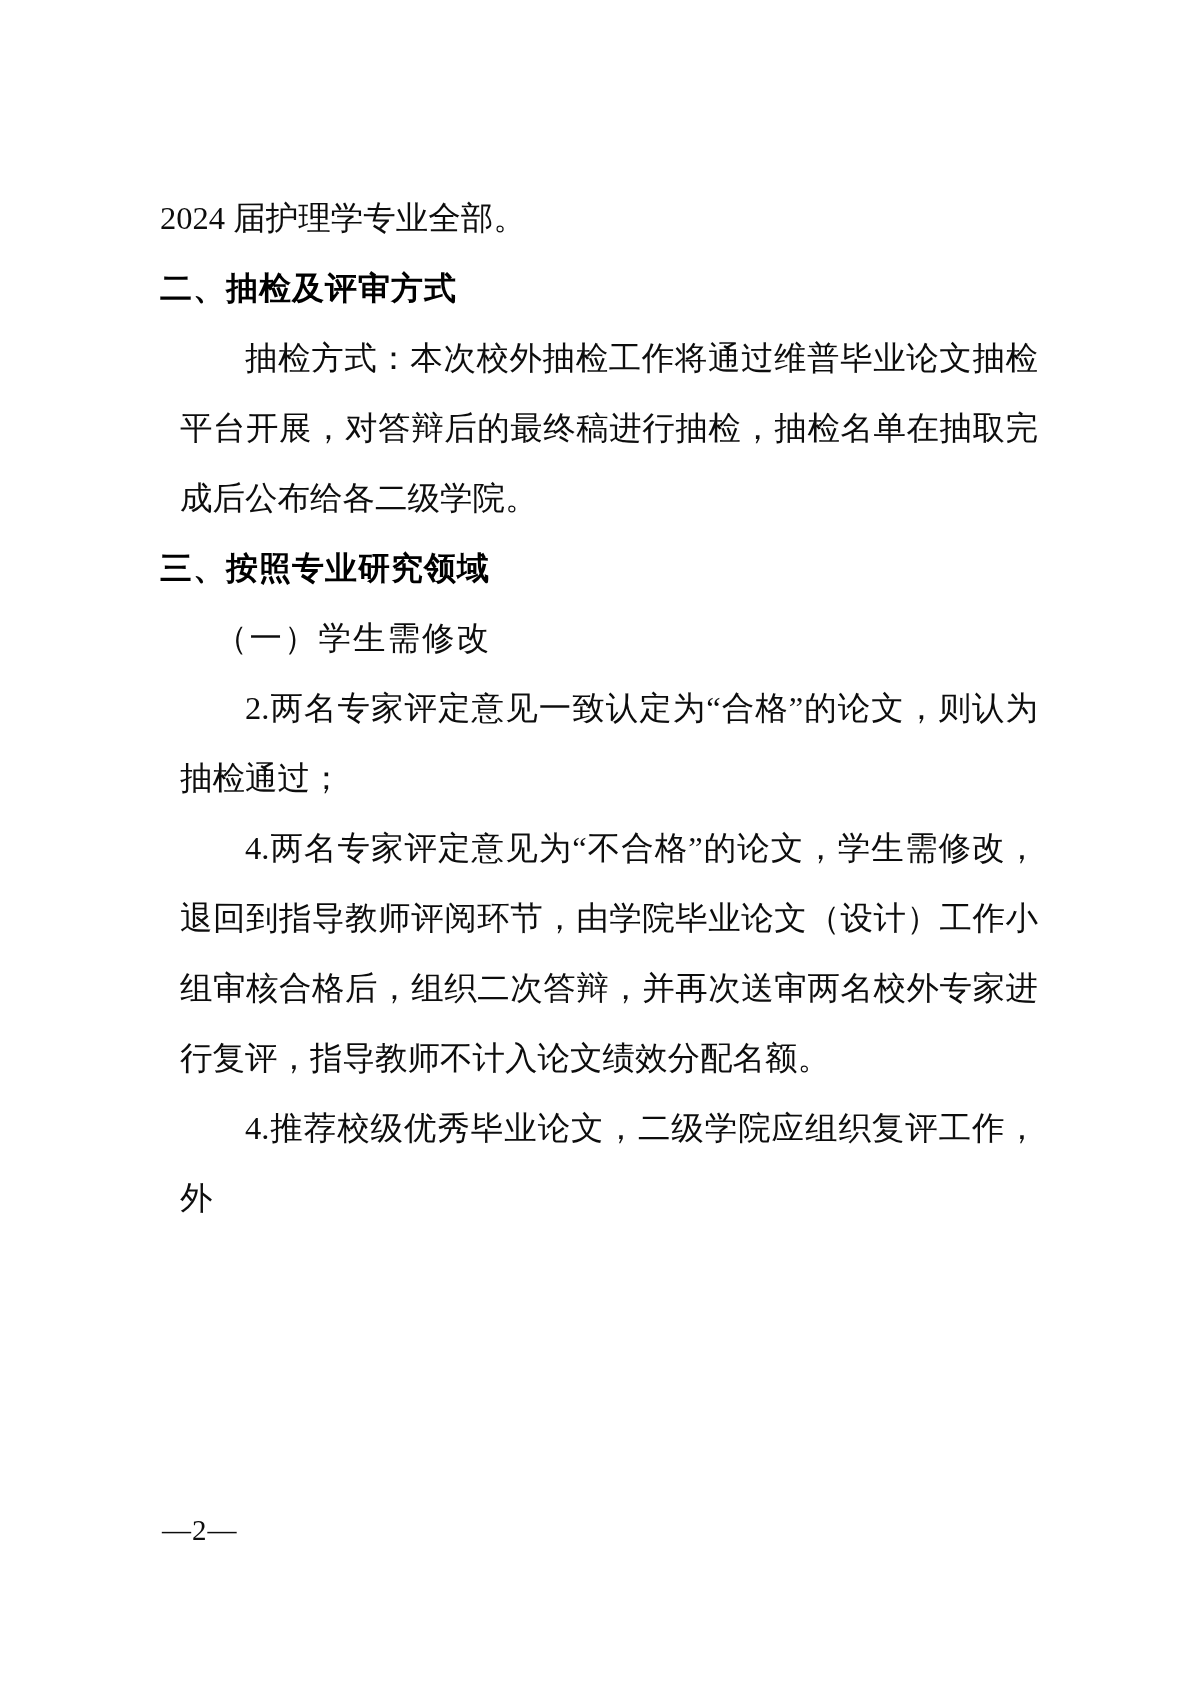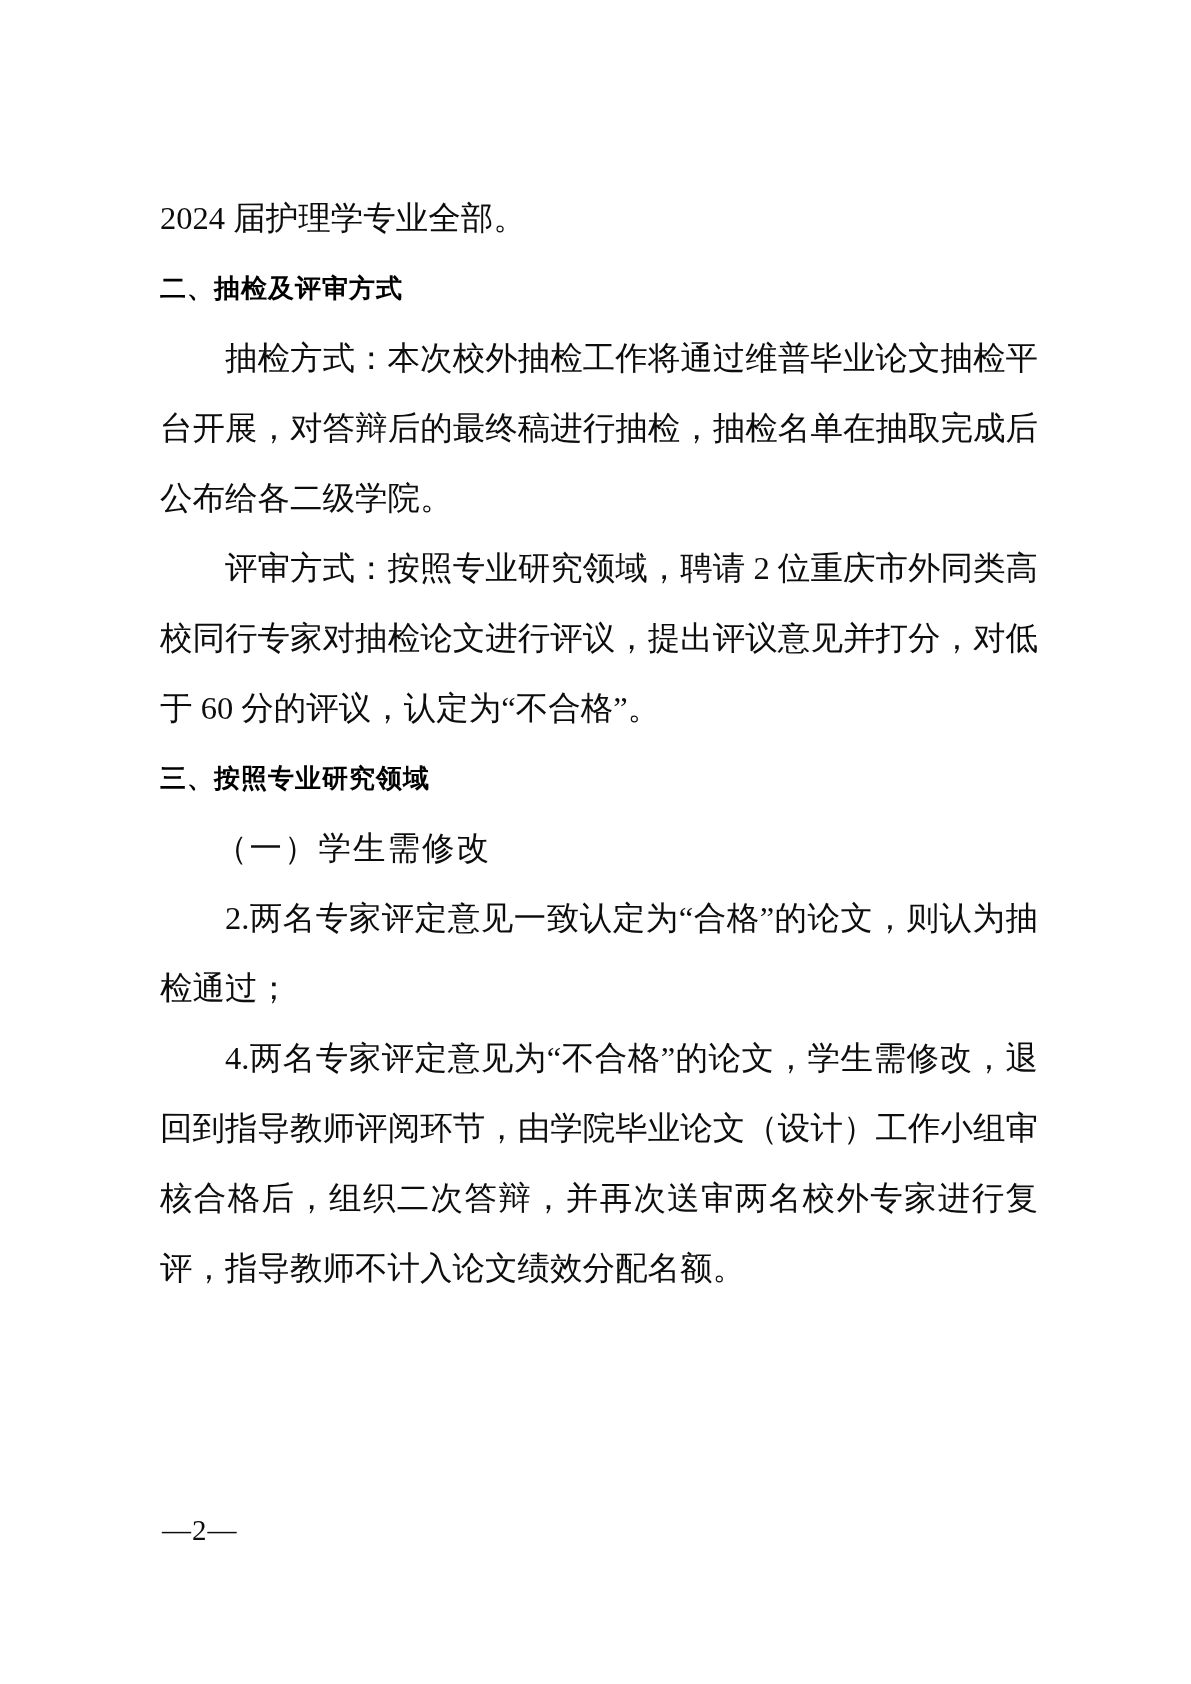--- a/index.html
+++ b/index.html
@@ -30,25 +30,26 @@
   }
   .content p, .content h2 {
     margin: 0;
     padding: 0;
   }
   .para {
     font-weight: 400;
   }
   .para.indent {
     text-indent: 65px;
+    margin-left: 20px;
   }
   .heading {
     font-family: "Liberation Sans", sans-serif;
     font-weight: 700;
-    font-size: 26px;
+    font-size: 32px;
     line-height: 70px;
     letter-spacing: 1px;
     color: #000000;
   }
   .subheading {
     text-indent: 55px;
     font-family: "Liberation Serif", serif;
     letter-spacing: 2px;
   }
   .page-number {
@@ -63,20 +64,20 @@
   }
 </style>
 </head>
 <body>
 
 <div class="page">
   <div class="content">
     <p class="para">2024 届护理学专业全部。</p>
     <h2 class="heading">二、抽检及评审方式</h2>
     <p class="para indent">抽检方式：本次校外抽检工作将通过维普毕业论文抽检平台开展，对答辩后的最终稿进行抽检，抽检名单在抽取完成后公布给各二级学院。</p>
-    <p class="para indent">评审方式：按照专业研究领域，聘请 2 位重庆市外同类高校同行专家对抽检论文进行评议，提出评议意见并打分，对低于 60 分的评议，认定为“不合格”。</p>
     <h2 class="heading">三、按照专业研究领域</h2>
     <p class="para subheading">（一）学生需修改</p>
     <p class="para indent">2.两名专家评定意见一致认定为“合格”的论文，则认为抽检通过；</p>
     <p class="para indent">4.两名专家评定意见为“不合格”的论文，学生需修改，退回到指导教师评阅环节，由学院毕业论文（设计）工作小组审核合格后，组织二次答辩，并再次送审两名校外专家进行复评，指导教师不计入论文绩效分配名额。</p>
+    <p class="para indent">4.推荐校级优秀毕业论文，二级学院应组织复评工作，外</p>
   </div>
   <div class="page-number">—2—</div>
 </div>
 
 </body></html>

